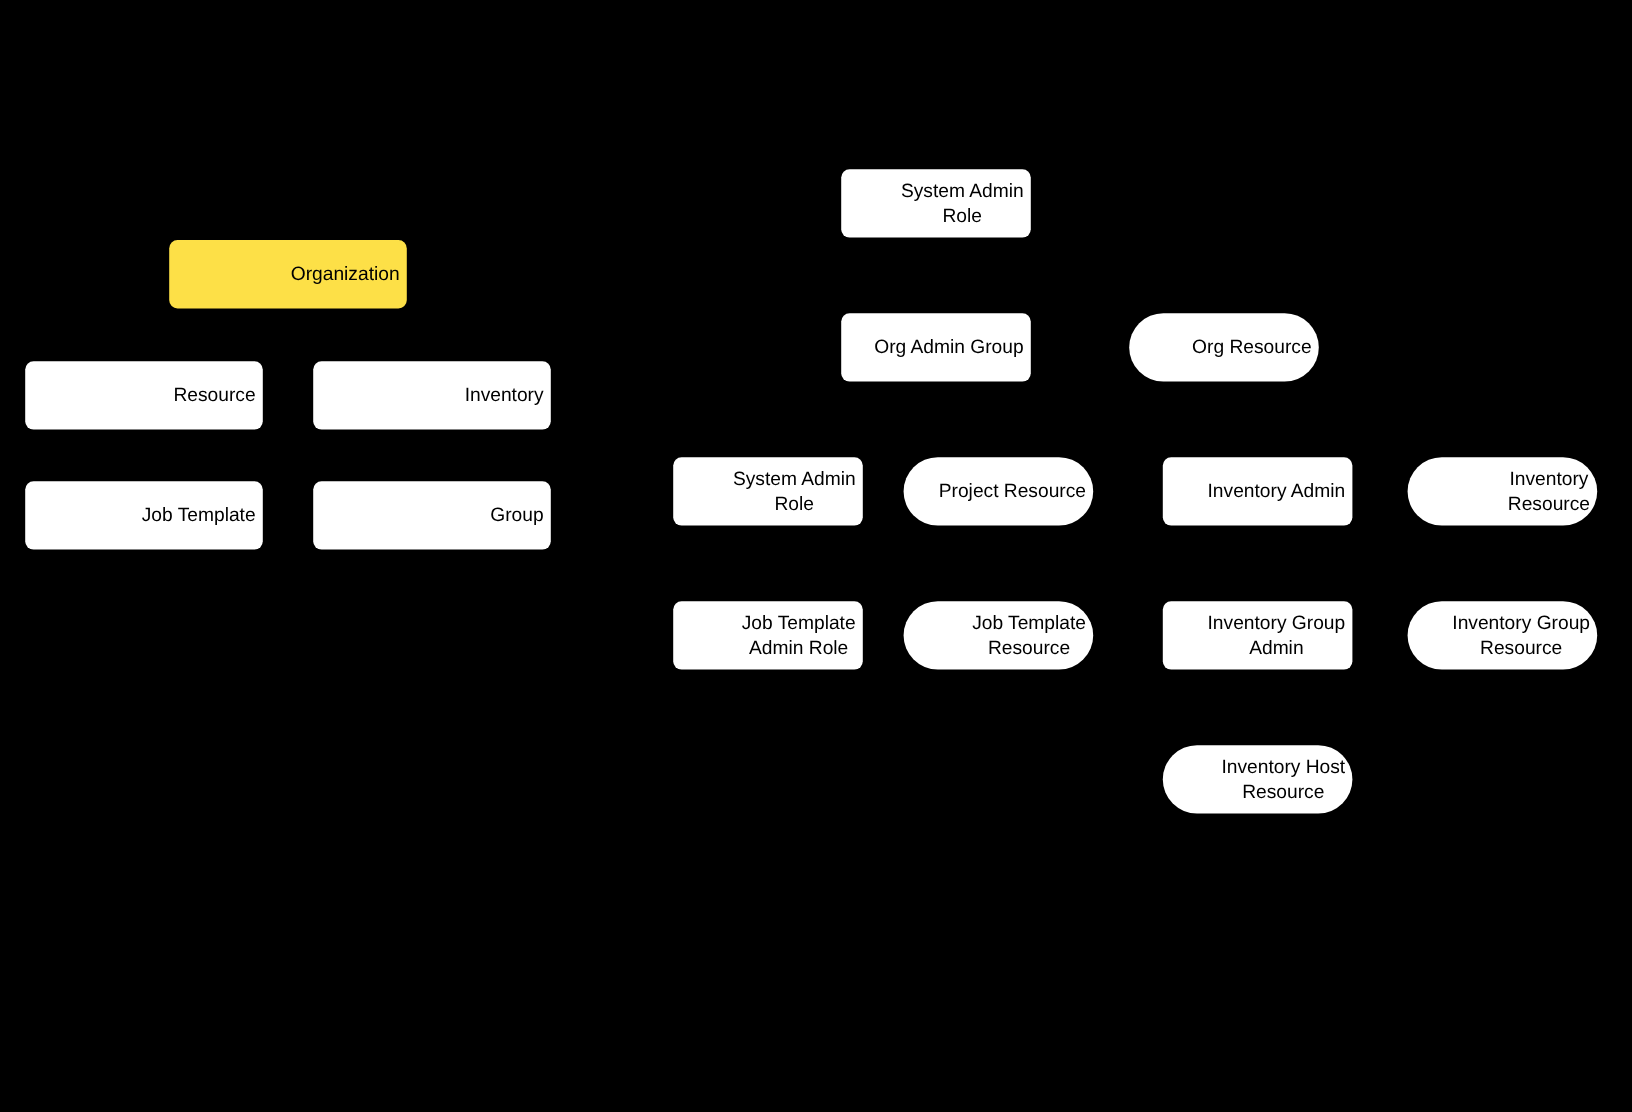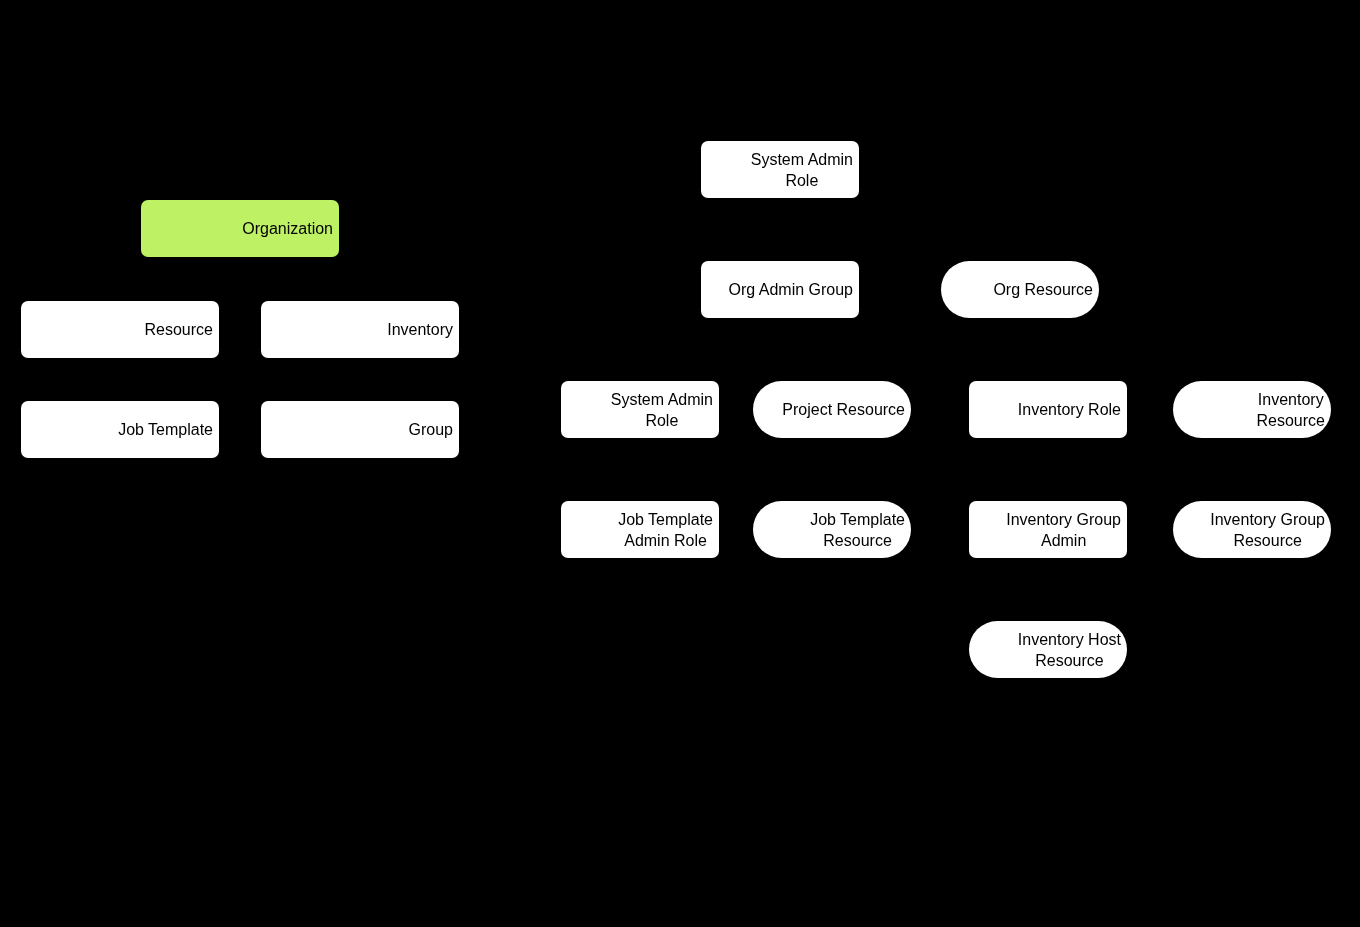--- a/index.html
+++ b/index.html
@@ -33,21 +33,21 @@
     white-space: pre-line;
     font-size: 16px;
     line-height: 21px;
     padding: 2px 6px;
   }
 </style>
 </head>
 <body>
 
 <div id="diagram-canvas" style="background: rgb(0, 0, 0);">
-    <div class="node" style="left: 141px; top: 200px; width: 198px; height: 57px; background: #bef264; color: rgb(0, 0, 0);">
+    <div class="node" style="left: 141px; top: 200px; width: 198px; height: 57px; background: #fde047; color: rgb(0, 0, 0);">
       <span class="label">Organization</span>
     </div>
     <div class="node" style="left: 21px; top: 301px; width: 198px; height: 57px; background: rgb(255, 255, 255); color: rgb(0, 0, 0);">
       <span class="label">Resource</span>
     </div>
     <div class="node" style="left: 261px; top: 301px; width: 198px; height: 57px; background: rgb(255, 255, 255); color: rgb(0, 0, 0);">
       <span class="label">Inventory</span>
     </div>
     <div class="node" style="left: 21px; top: 401px; width: 198px; height: 57px; background: rgb(255, 255, 255); color: rgb(0, 0, 0);">
       <span class="label">Job Template</span>
@@ -66,21 +66,21 @@
       <span class="label">Org Resource</span>
     </div>
     <div class="node" style="left: 561px; top: 381px; width: 158px; height: 57px; background: rgb(255, 255, 255); color: rgb(0, 0, 0);">
       <span class="label">System Admin
 Role</span>
     </div>
     <div class="node stadium" style="left: 753px; top: 381px; width: 158px; height: 57px; background: rgb(255, 255, 255); color: rgb(0, 0, 0);">
       <span class="label">Project Resource</span>
     </div>
     <div class="node" style="left: 969px; top: 381px; width: 158px; height: 57px; background: rgb(255, 255, 255); color: rgb(0, 0, 0);">
-      <span class="label">Inventory Role</span>
+      <span class="label">Inventory Admin</span>
     </div>
     <div class="node stadium" style="left: 1173px; top: 381px; width: 158px; height: 57px; background: rgb(255, 255, 255); color: rgb(0, 0, 0);">
       <span class="label">Inventory
 Resource</span>
     </div>
     <div class="node" style="left: 561px; top: 501px; width: 158px; height: 57px; background: rgb(255, 255, 255); color: rgb(0, 0, 0);">
       <span class="label">Job Template
 Admin Role</span>
     </div>
     <div class="node stadium" style="left: 753px; top: 501px; width: 158px; height: 57px; background: rgb(255, 255, 255); color: rgb(0, 0, 0);">

